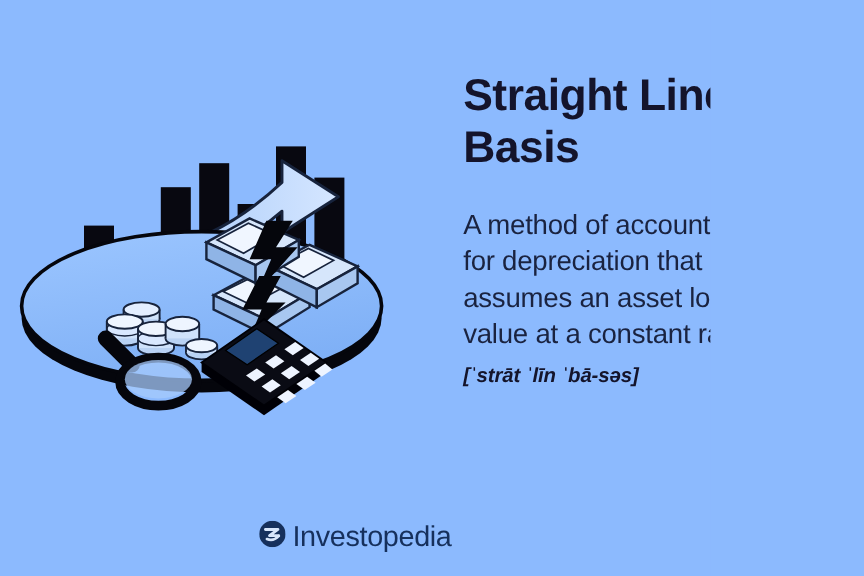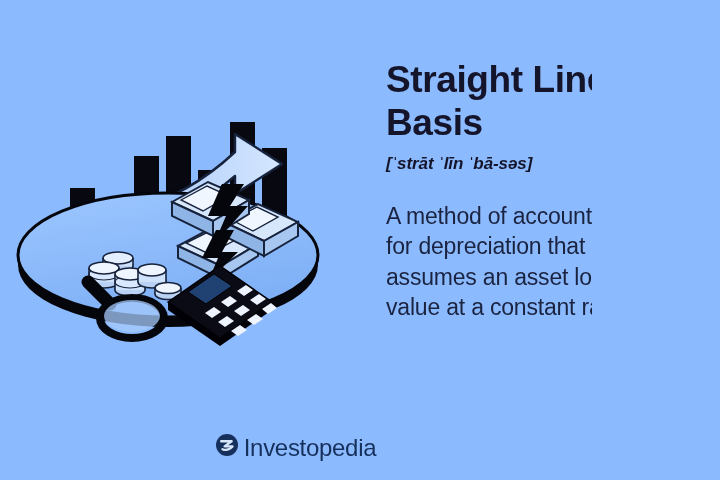--- a/index.html
+++ b/index.html
@@ -249,25 +249,25 @@
         <path d="M 231 301 L 240 295 L 247 300 L 238 306 Z" fill="#eef4ff"></path>
         <path d="M 247 290 L 256 284 L 263 289 L 254 295 Z" fill="#eef4ff"></path>
         <path d="M 262 279 L 271 273 L 277 278 L 268 284 Z" fill="#eef4ff"></path>
       </g>
     </svg>
   </div>
 
   <div id="text-col">
     <h1 id="term-title">Straight Line
 Basis</h1>
-    <div id="pronunciation">[ˈstrāt ˈlīn ˈbā-səs]</div>
     <div id="definition">A method of accounting
 for depreciation that
 assumes an asset loses
 value at a constant rate.</div>
+    <div id="pronunciation">[ˈstrāt ˈlīn ˈbā-səs]</div>
   </div>
 
   <div id="brand">
     <span id="brand-mark">
       <svg viewBox="0 0 22 22" xmlns="http://www.w3.org/2000/svg">
         <circle cx="11" cy="11" r="11" fill="#16305c"></circle>
         <path d="M5.2 7.2 L15.6 7.2 L8.6 12.4 L16.2 12.4" fill="none" stroke="#d8e6fb" stroke-width="2.4" stroke-linecap="round" stroke-linejoin="round"></path>
         <path d="M6.4 15.2 C 9.6 16.6, 13.4 15.8, 16.4 12.6" fill="none" stroke="#d8e6fb" stroke-width="2.2" stroke-linecap="round"></path>
       </svg>
     </span>

